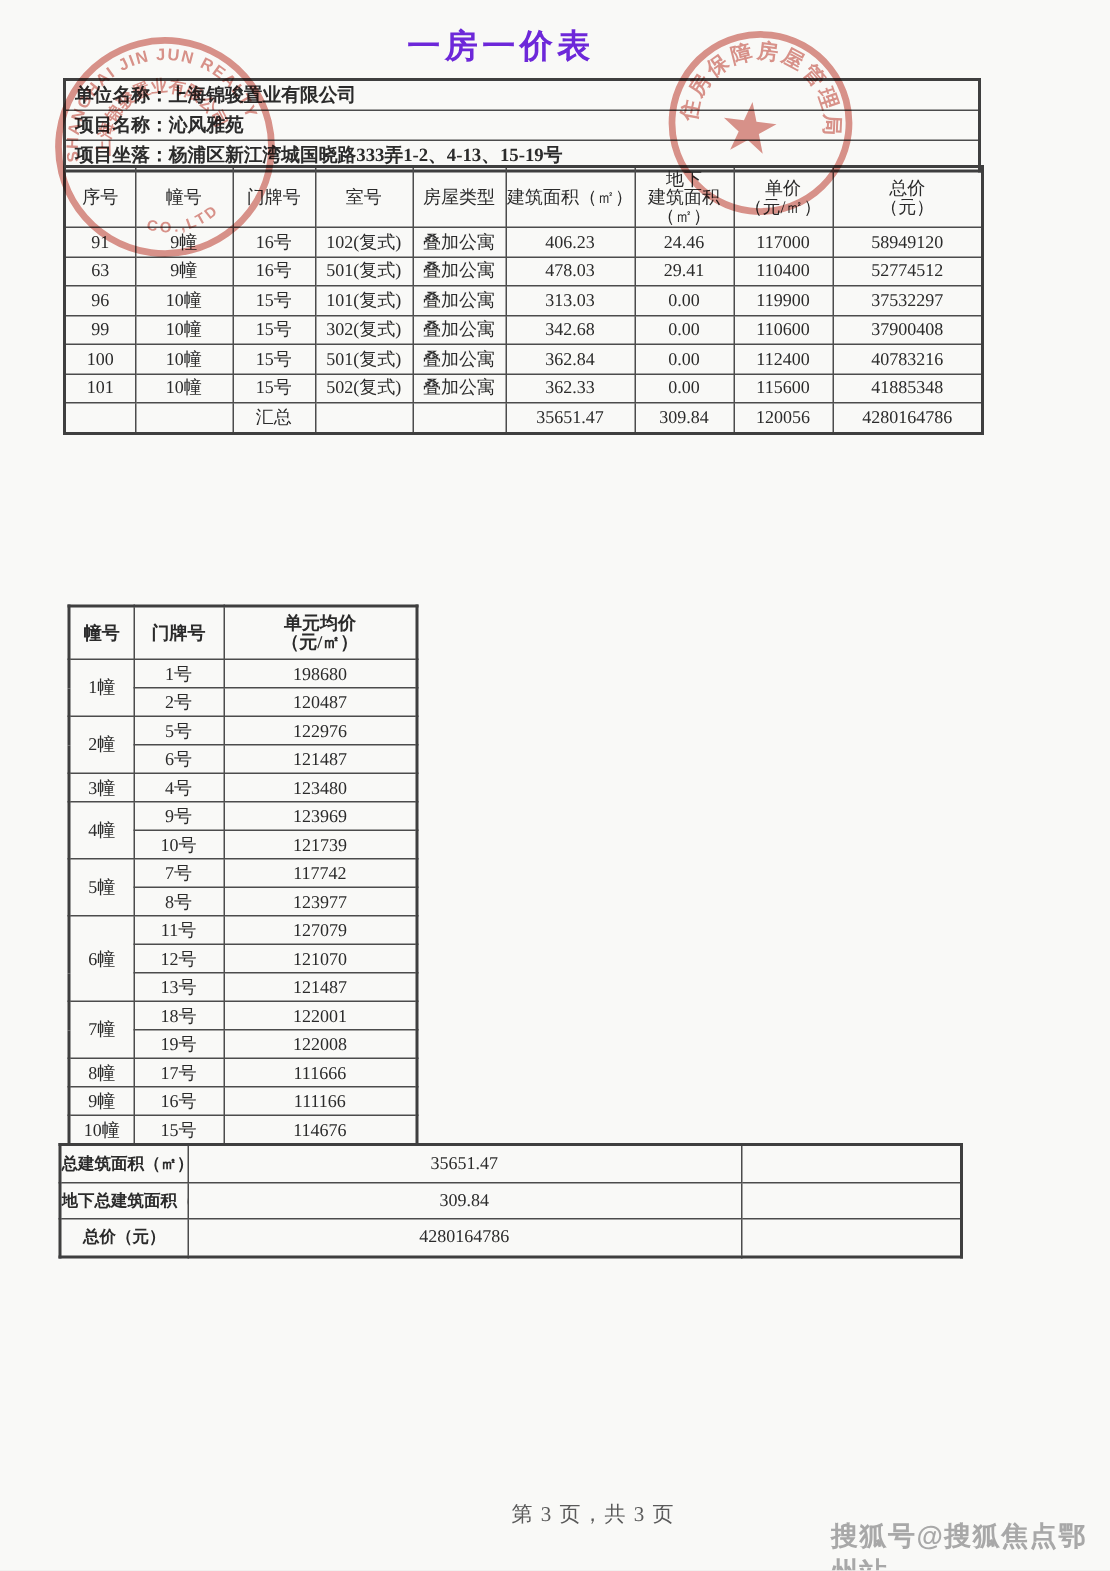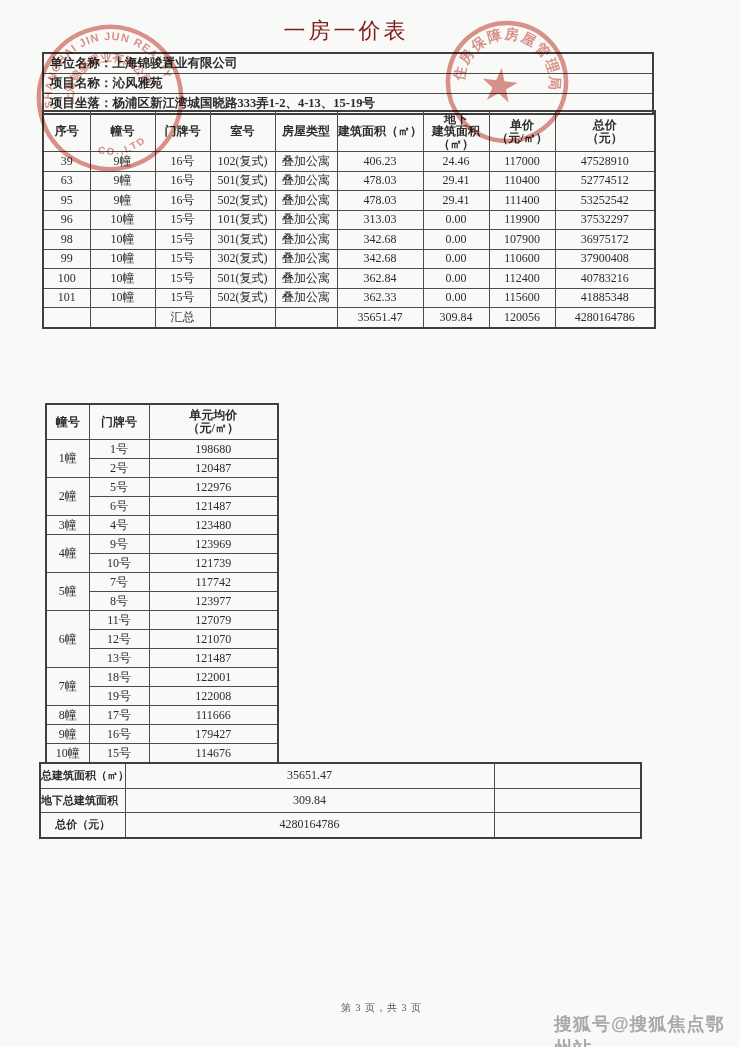--- a/index.html
+++ b/index.html
@@ -3,45 +3,45 @@
 <meta charset="utf-8">
 <style>
   html,body { margin:0; padding:0; background:#e9e9e7; }
   .page {
     position:relative; width:740px; height:1047px; margin:0 auto;
     background:#f9f9f7;
     font-family:"Liberation Serif","DejaVu Serif",serif;
     color:#2b2b2b; overflow:hidden;
   }
   .title {
-    position:absolute; left:40px; top:16px; width:612px;
-    text-align:center; font-size:22px; font-weight:normal; letter-spacing:3px; color:#7f1d1d;
+    position:absolute; left:28px; top:16px; width:612px;
+    text-align:center; font-size:22px; font-weight:bold; letter-spacing:3px; color:#6d28d9;
   }
   table { border-collapse:collapse; position:absolute; table-layout:fixed; }
   td,th { border:1px solid #4c4c4c; text-align:center; padding:0; overflow:hidden; }
 
   .info-table { left:42px; top:52px; width:612px; border:2px solid #3f3f3f; }
   .info-table td { height:19px; text-align:left; padding-left:6px; font-size:12.5px; font-weight:bold; }
 
   .price-table { left:42px; top:110px; width:612px; border:2px solid #3f3f3f; }
-  .price-table th { height:39px; font-size:12px; font-weight:bold; white-space:pre-line; line-height:12.5px; vertical-align:middle; }
+  .price-table th { height:39px; font-size:12px; font-weight:normal; white-space:pre-line; line-height:12.5px; vertical-align:middle; }
   .price-table td { height:18.5px; font-size:12px; }
   .price-table tr.sum td { border-top:1.5px solid #3f3f3f; }
 
   .unit-table { left:45px; top:403px; width:232px; border:2px solid #3f3f3f; }
   .unit-table th { height:34px; font-size:12px; font-weight:bold; white-space:pre-line; line-height:13px; vertical-align:middle; }
   .unit-table td { height:18px; font-size:12px; }
 
   .totals-table { left:39px; top:762px; width:601px; border:2px solid #3f3f3f; }
   .totals-table td { height:23.5px; font-size:12px;margin-top:24px; }
   .totals-table td.lab { font-weight:bold; font-size:11px; white-space:nowrap; }
 
   .footer {
     position:absolute; left:341px; top:1001px;
-    font-size:10px; color:#5a5a5a; letter-spacing:1px;font-family:Liberation Serif, serif;
+    font-size:14px; color:#5a5a5a; letter-spacing:1px;font-family:Liberation Serif, serif;
   }
   .watermark {
     position:absolute; left:554px; top:1012px;
     font-family:"Liberation Sans","DejaVu Sans",sans-serif;
     font-size:18px; font-weight:bold; color:#a8a8a8; letter-spacing:1px;
   }
 
   .stamp { position:absolute; color:#c5473a; opacity:0.58; mix-blend-mode:multiply; pointer-events:none; }
   .stamp-left { left:28px; top:16px; }
   .stamp-right { left:445px; top:8px; }
@@ -97,73 +97,51 @@
 建筑面积
 （㎡）</th>
           <th>单价
 （元/㎡）</th>
           <th>总价
 （元）</th>
         </tr>
       </thead>
     <tbody>
         <tr>
-          <td>39</td>
+          <td>91</td>
           <td>9幢</td>
           <td>16号</td>
           <td>102(复式)</td>
           <td>叠加公寓</td>
           <td>406.23</td>
           <td>24.46</td>
           <td>117000</td>
-          <td>47528910</td>
+          <td>58949120</td>
         </tr>
         <tr>
           <td>63</td>
           <td>9幢</td>
           <td>16号</td>
           <td>501(复式)</td>
           <td>叠加公寓</td>
           <td>478.03</td>
           <td>29.41</td>
           <td>110400</td>
           <td>52774512</td>
         </tr>
         <tr>
-          <td>95</td>
-          <td>9幢</td>
-          <td>16号</td>
-          <td>502(复式)</td>
-          <td>叠加公寓</td>
-          <td>478.03</td>
-          <td>29.41</td>
-          <td>111400</td>
-          <td>53252542</td>
-        </tr>
-        <tr>
           <td>96</td>
           <td>10幢</td>
           <td>15号</td>
           <td>101(复式)</td>
           <td>叠加公寓</td>
           <td>313.03</td>
           <td>0.00</td>
           <td>119900</td>
           <td>37532297</td>
-        </tr>
-        <tr>
-          <td>98</td>
-          <td>10幢</td>
-          <td>15号</td>
-          <td>301(复式)</td>
-          <td>叠加公寓</td>
-          <td>342.68</td>
-          <td>0.00</td>
-          <td>107900</td>
-          <td>36975172</td>
         </tr>
         <tr>
           <td>99</td>
           <td>10幢</td>
           <td>15号</td>
           <td>302(复式)</td>
           <td>叠加公寓</td>
           <td>342.68</td>
           <td>0.00</td>
           <td>110600</td>
@@ -284,21 +262,21 @@
           <td>122008</td>
         </tr>
         <tr>
           <td rowspan="1">8幢</td>
           <td>17号</td>
           <td>111666</td>
         </tr>
         <tr>
           <td rowspan="1">9幢</td>
           <td>16号</td>
-          <td>179427</td>
+          <td>111166</td>
         </tr>
         <tr>
           <td rowspan="1">10幢</td>
           <td>15号</td>
           <td>114676</td>
         </tr>
       </tbody>
   </table>
 
   <table class="totals-table">

